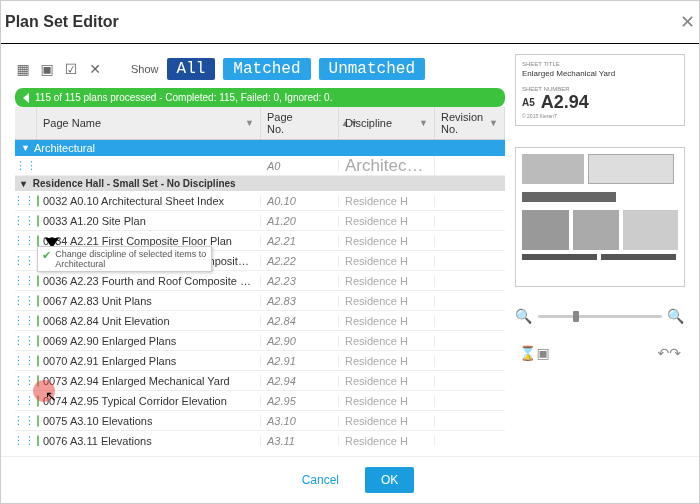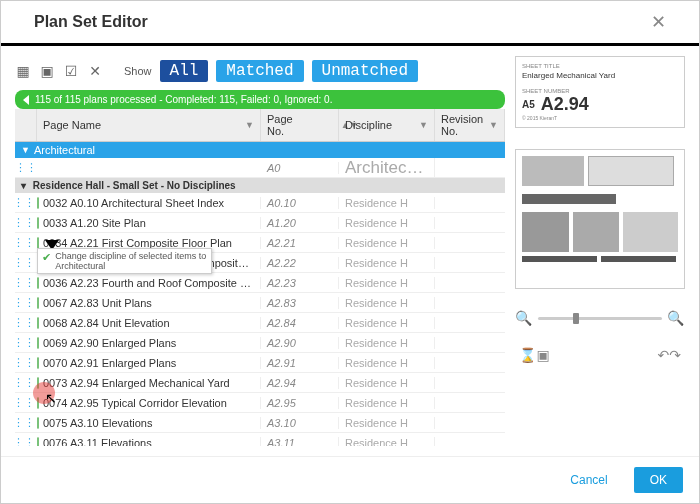--- a/index.html
+++ b/index.html
@@ -1,25 +1,25 @@
 <!DOCTYPE html>
 <html><head>
 <meta charset="utf-8">
 <style>
 * { box-sizing: border-box; margin: 0; padding: 0; font-family: Arial, sans-serif; }
 body { background: #fff; width: 700px; height: 504px; position: relative; }
 .dialog { width: 700px; height: 504px; border: 1px solid #ccc; display: flex; flex-direction: column; }
-.titlebar { display: flex; align-items: center; justify-content: space-between; padding: 10px 33px; border-bottom: 3px solid #000000; }
+.titlebar { display: flex; align-items: center; justify-content: space-between; padding: 10px 4px; border-bottom: 1px solid #000000; }
 .titlebar h1 { font-size: 16px; font-weight: 600; color: #333; }
 .close-x { font-size: 18px; color: #888; cursor: pointer; }
 .body { flex: 1; display: flex; padding: 10px 14px; gap: 10px; overflow: hidden; }
 .left { flex: 1; display: flex; flex-direction: column; min-width: 0; }
 .toolbar { display: flex; align-items: center; gap: 8px; padding: 4px 0 8px 0; font-size: 11px; color: #555; }
 .tb-icon { width: 16px; height: 16px; display: inline-flex; align-items: center; justify-content: center; color: #666; font-size: 14px; }
-.show-label { margin-left: 13px; }
+.show-label { margin-left: 20px; }
 .pill { padding: 2px 10px; border-radius: 2px; font-size: 16px; color: #fff; cursor: pointer; font-family: Liberation Mono, monospace; }
 .pill.all { background: #1d4f9e; }
 .pill.matched, .pill.unmatched { background: #2aa3e8; }
 .status { background: #3cc23c; color: #fff; font-size: 10px; padding: 4px 8px; display: flex; align-items: center; border-radius: 8px; }
 .status .caret { width: 0; height: 0; border-top: 5px solid transparent; border-bottom: 5px solid transparent; border-right: 6px solid #fff; margin-right: 6px; }
 .grid-header { display: flex; background: #eee; font-size: 11px; color: #333; border-bottom: 1px solid #ccc; }
 .gh { padding: 4px 6px; display: flex; align-items: center; justify-content: space-between; border-right: 1px solid #ddd; }
 .gh .fil { font-size: 9px; color: #888; }
 .col-handle { width: 22px; flex: none; }
 .col-name { flex: 1; min-width: 0; }
@@ -51,21 +51,21 @@
 .preview .a5 { font-size: 10px; font-weight: bold; }
 .preview .big { font-size: 18px; font-weight: bold; }
 .preview .copy { font-size: 5px; color: #888; }
 .plan-thumb { border: 1px solid #ccc; height: 140px; background: #fff; display: flex; flex-direction: column; padding: 6px; gap: 4px; }
 .thumb-row { display: flex; gap: 4px; }
 .thumb-box { background: #888; }
 .zoom { display: flex; align-items: center; justify-content: space-between; gap: 6px; color: #666; font-size: 14px; }
 .zoom .slider { flex: 1; height: 3px; background: #ccc; position: relative; border-radius: 2px; }
 .zoom .slider .knob { position: absolute; left: 28%; top: -4px; width: 6px; height: 11px; background: #888; border-radius: 1px; }
 .hist { display: flex; align-items: center; justify-content: space-between; color: #888; font-size: 14px; padding: 0 4px; }
-.footer { display: flex; justify-content: flex-end; gap: 10px; padding: 10px 16px; border-top: 1px solid #eee; }
+.footer { display: flex; justify-content: center; gap: 10px; padding: 10px 16px; border-top: 1px solid #eee; }
 .btn { padding: 6px 16px; font-size: 12px; border-radius: 2px; cursor: pointer; }
 .btn.cancel { background: #fff; color: #1a9dde; border: none; }
 .btn.ok { background: #1a9dde; color: #fff; border: none; }
 .cursor-annot { position: absolute; left: 30px; top: 248px; font-size: 14px; color: #000; pointer-events: none; }
 .red-c { position: absolute; left: 18px; top: 240px; width: 22px; height: 22px; border-radius: 50%; background: rgba(229,57,53,0.5); pointer-events: none; }
 .down-arrow { position: absolute; left: 30px; top: 98px; width: 0; height: 0; border-left: 7px solid transparent; border-right: 7px solid transparent; border-top: 10px solid #000; pointer-events: none; }
 </style>
 </head>
 <body>
 

